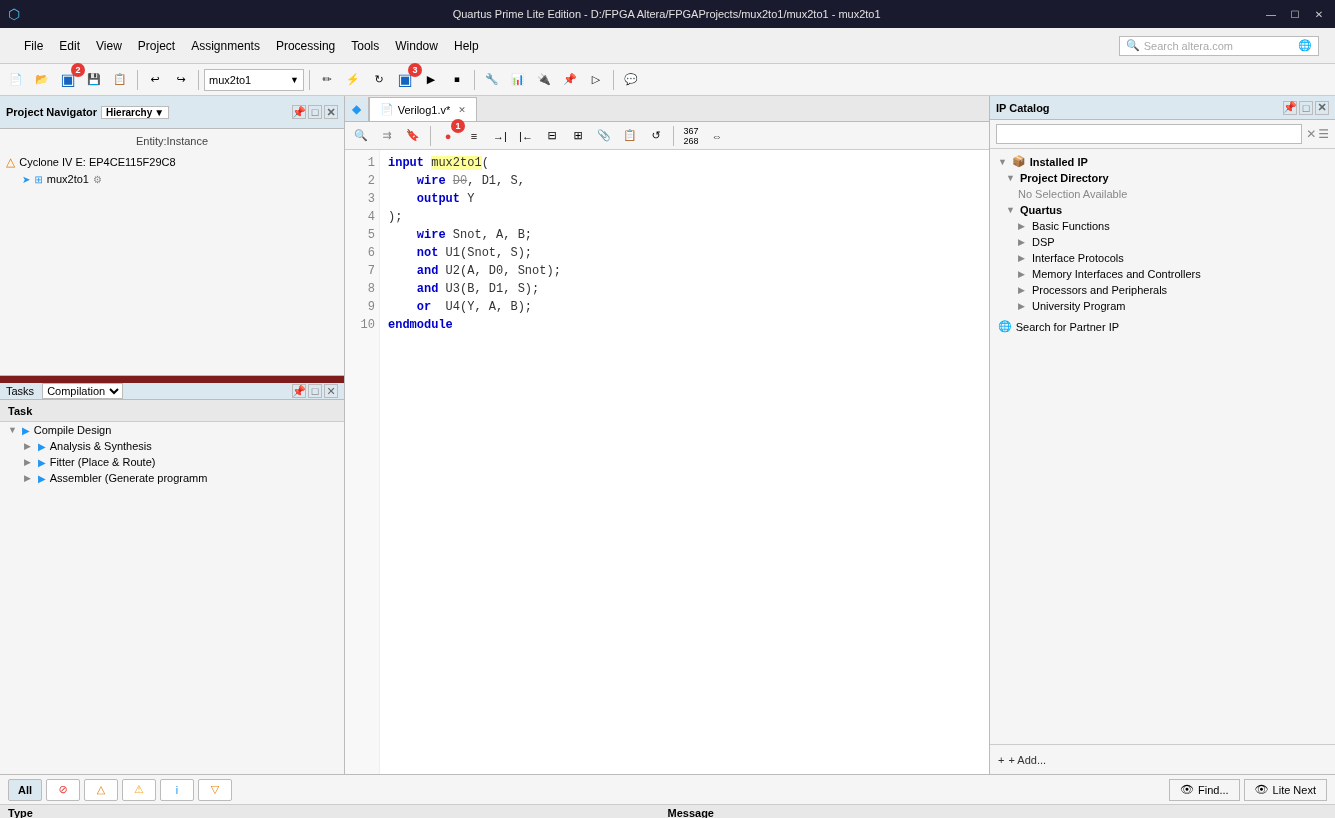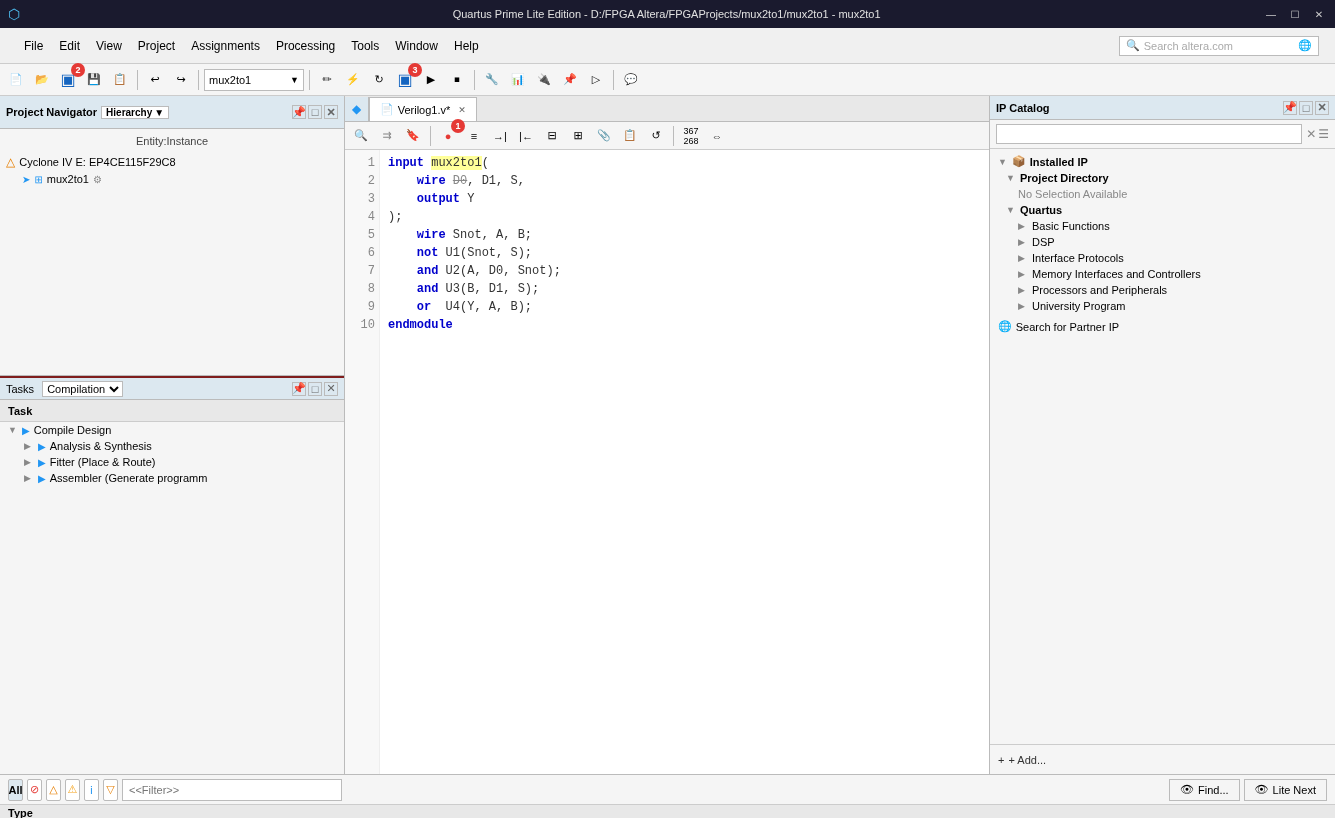--- a/index.html
+++ b/index.html
@@ -32,21 +32,21 @@
     #project-nav { background: #f5f5f5; border-bottom: 1px solid #bbb; flex: 0 0 280px; overflow: hidden; }
     #proj-nav-header { background: #dce8f0; height: 24px; display: flex; align-items: center; padding: 16px 6px; border-bottom: 1px solid #bbb; font-size: 11px; font-weight: bold; gap: 4px; }
     #proj-nav-content { padding: 6px; }
     .entity-label { font-size: 11px; color: #444; text-align: center; margin-bottom: 6px; }
     .tree-item { display: flex; align-items: center; gap: 4px; padding: 2px 0; font-size: 11px; cursor: pointer; }
     .chip-icon { color: #e67e00; font-size: 12px; }
     .mux-icon { color: #2196F3; font-size: 10px; }
 
     
     #tasks-panel { flex: 1; background: #f5f5f5; overflow: hidden; }
-    #tasks-header { background: #dce8f0; height: 24px; display: flex; align-items: center; padding: 0 6px; border-bottom: 1px solid #bbb; border-top: 2px solid #7f1d1d; font-size: 11px; gap: 4px; }
+    #tasks-header { background: #dce8f0; height: 24px; display: flex; align-items: center; padding: 0 6px; border-bottom: 1px solid #bbb; border-top: 7px solid #7f1d1d; font-size: 11px; gap: 4px; }
     #tasks-header select { font-size: 11px; border: 1px solid #bbb; background: white; }
     #tasks-table-header { background: #e8e8e8; height: 22px; display: flex; align-items: center; padding: 0 8px; border-bottom: 1px solid #ccc; font-size: 11px; font-weight: bold; }
     .task-row { display: flex; align-items: center; padding: 2px 8px; font-size: 11px; gap: 4px; cursor: pointer; }
     .task-expand { color: #888; font-size: 9px; width: 10px; }
     .task-icon { color: #2196F3; font-size: 10px; }
     .task-sub { padding-left: 24px; }
 
     
     #editor-area { flex: 1; display: flex; flex-direction: column; background: white; border-right: 1px solid #bbb; }
     #editor-tabs { background: #e8e8e8; height: 26px; display: flex; align-items: flex-end; border-bottom: 1px solid #bbb; }
@@ -71,21 +71,21 @@
     .ip-sub-header { display: flex; align-items: center; padding: 2px 16px; cursor: pointer; gap: 4px; font-weight: bold; }
     .ip-item { display: flex; align-items: center; padding: 2px 28px; cursor: pointer; gap: 4px; font-size: 11px; }
     .ip-expand { font-size: 9px; color: #888; width: 10px; }
     .ip-globe { color: #1a8c1a; }
     #ip-footer { border-top: 1px solid #ccc; height: 30px; display: flex; align-items: center; padding: 0 8px; }
     #ip-add-btn { display: flex; align-items: center; gap: 4px; font-size: 11px; color: #333; cursor: pointer; }
 
     
     #bottom-area { height: 170px; border-top: 1px solid #bbb; display: flex; flex-direction: column; }
     #bottom-toolbar { background: #f5f5f5; height: 30px; display: flex; align-items: center; padding: 0 8px; gap: 4px; border-bottom: 1px solid #ccc; }
-    .filter-btn { height: 22px; width: 15px; display: flex; align-items: center; justify-content: center; border: 1px solid #bbb; background: white; cursor: pointer; border-radius: 2px; font-size: 11px; }
+    .filter-btn { height: 22px; width: 34px; display: flex; align-items: center; justify-content: center; border: 1px solid #bbb; background: white; cursor: pointer; border-radius: 2px; font-size: 11px; }
     .filter-input { flex: 1; height: 22px; border: 1px solid #bbb; padding: 0 6px; font-size: 11px; background: white; max-width: 220px; }
     .find-btn { height: 22px; padding: 0 10px; border: 1px solid #bbb; background: #f5f5f5; cursor: pointer; font-size: 11px; display: flex; align-items: center; gap: 4px; }
     #msg-header { display: flex; background: #e8e8e8; border-bottom: 1px solid #ccc; padding: 2px 8px; font-size: 11px; font-weight: bold; }
     .msg-col { flex: 1; }
     .msg-col-type { width: 60px; }
     .msg-col-id { width: 60px; }
     #msg-rows { padding: 2px 8px; font-size: 11px; }
 
     
     .panel-ctrl { display: flex; gap: 2px; margin-left: auto; }
@@ -371,32 +371,32 @@
   <div id="bottom-toolbar">
 
     <div class="filter-btn" style="background:#dce8f0; font-weight:bold;">
       <span>All</span>
     </div>
     <div class="filter-btn" style="color:#e53935;">⊘</div>
     <div class="filter-btn" style="color:#e67e00;">△</div>
     <div class="filter-btn" style="color:#f5a623;">⚠</div>
     <div class="filter-btn" style="color:#2196F3;">ℹ</div>
     <div class="filter-btn" style="color:#e67e00;">▽</div>
-    <input type="text" class="filter-input" placeholder="&lt;&lt;Filter&gt;&gt;" style="">
     <div style="flex:1;"></div>
     <button class="find-btn">
       <span>👁</span>
       <span>Find...</span>
     </button>
     <button class="find-btn">
       <span>👁</span>
       <span>Lite Next</span>
     </button>
   </div>
 
   <div id="msg-header">
     <div class="msg-col msg-col-type">Type</div>
+    <div class="msg-col">Message</div>
   </div>
 
   <div id="msg-rows" style="flex:1; overflow-y:auto; background:white; border-top:1px solid #eee;">
   </div>
 
 </div>
 
 </body></html>

